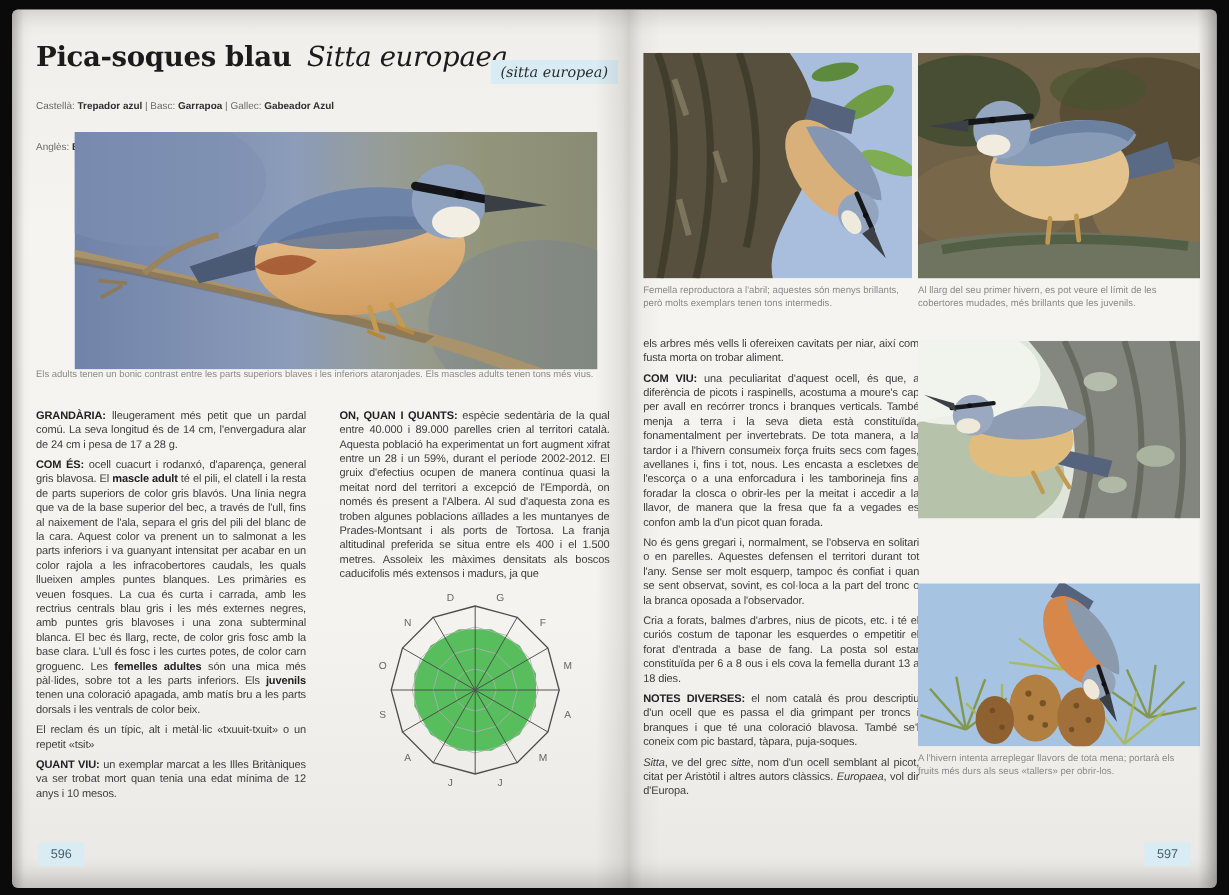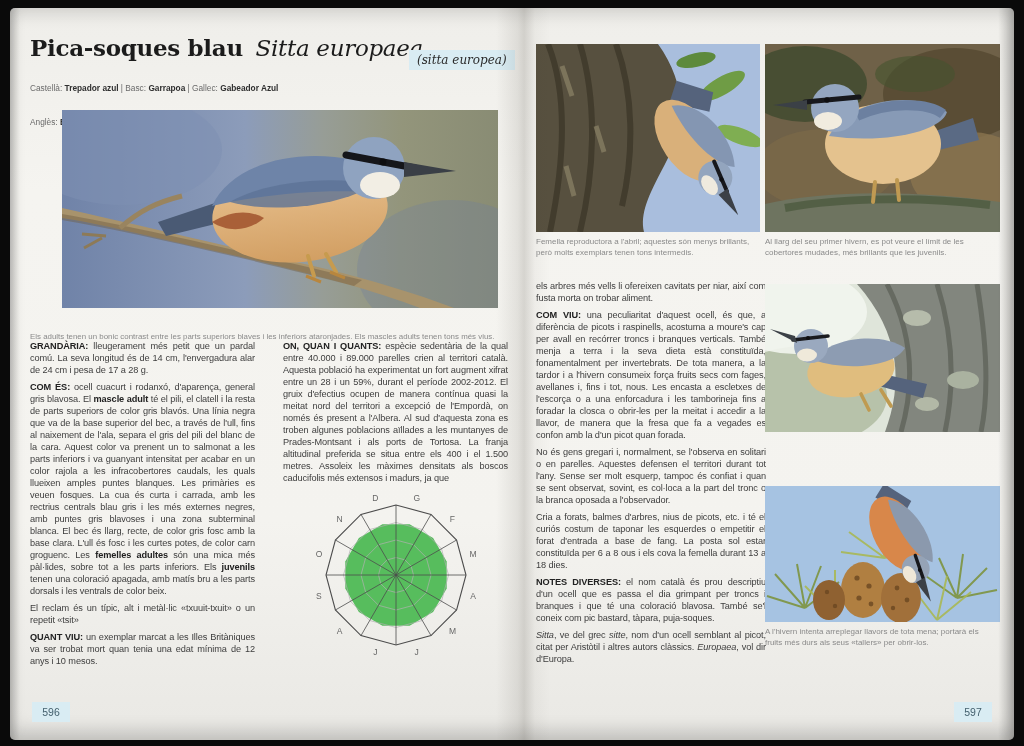--- a/index.html
+++ b/index.html
@@ -92,21 +92,21 @@
       <path d="M150,112 C170,100 188,100 202,108 C188,121 166,123 150,112 Z" fill="#a0522d" opacity="0.85"></path>
       <circle cx="312" cy="58" r="31" fill="#8fa3c0"></circle>
       <ellipse cx="318" cy="75" rx="20" ry="13" fill="#f2eee4"></ellipse>
       <path d="M284,45 L353,58" stroke="#15161a" stroke-width="7" stroke-linecap="round"></path>
       <circle cx="321" cy="52" r="3.4" fill="#0d0d0f"></circle>
       <polygon points="342,52 394,61 342,67" fill="#3a3f46"></polygon>
       <path d="M246,146 L252,166 M264,144 L274,162" stroke="#c79b4e" stroke-width="4" stroke-linecap="round"></path>
       <path d="M244,166 l15,6 M268,162 l15,6" stroke="#b8863e" stroke-width="3"></path>
     </svg>
   </div>
-  <div class="caption cap-one" style="left:20px;top:324px;width:474px;">Els adults tenen un bonic contrast entre les parts superiors blaves i les inferiors ataronjades. Els mascles adults tenen tons més vius.</div>
+  <div class="caption cap-one" style="left:20px;top:299px;width:474px;">Els adults tenen un bonic contrast entre les parts superiors blaves i les inferiors ataronjades. Els mascles adults tenen tons més vius.</div>
 
   <div class="cols bodytext">
     <div class="col">
           <p><b>GRANDÀRIA:</b> lleugerament més petit que un pardal comú. La seva longitud és de 14 cm, l'envergadura alar de 24 cm i pesa de 17 a 28 g.</p>
           <p><b>COM ÉS:</b> ocell cuacurt i rodanxó, d'aparença, general gris blavosa. El <b>mascle adult</b> té el pili, el clatell i la resta de parts superiors de color gris blavós. Una línia negra que va de la base superior del bec, a través de l'ull, fins al naixement de l'ala, separa el gris del pili del blanc de la cara. Aquest color va prenent un to salmonat a les parts inferiors i va guanyant intensitat per acabar en un color rajola a les infracobertores caudals, les quals llueixen amples puntes blanques. Les primàries es veuen fosques. La cua és curta i carrada, amb les rectrius centrals blau gris i les més externes negres, amb puntes gris blavoses i una zona subterminal blanca. El bec és llarg, recte, de color gris fosc amb la base clara. L'ull és fosc i les curtes potes, de color carn groguenc. Les <b>femelles adultes</b> són una mica més pàl·lides, sobre tot a les parts inferiors. Els <b>juvenils</b> tenen una coloració apagada, amb matís bru a les parts dorsals i les ventrals de color beix.</p>
           <p>El reclam és un típic, alt i metàl·lic «txuuit-txuit» o un repetit «tsit»</p>
           <p><b>QUANT VIU:</b> un exemplar marcat a les Illes Britàniques va ser trobat mort quan tenia una edat mínima de 12 anys i 10 mesos.</p>
         </div>
     <div class="col">
       <div>

